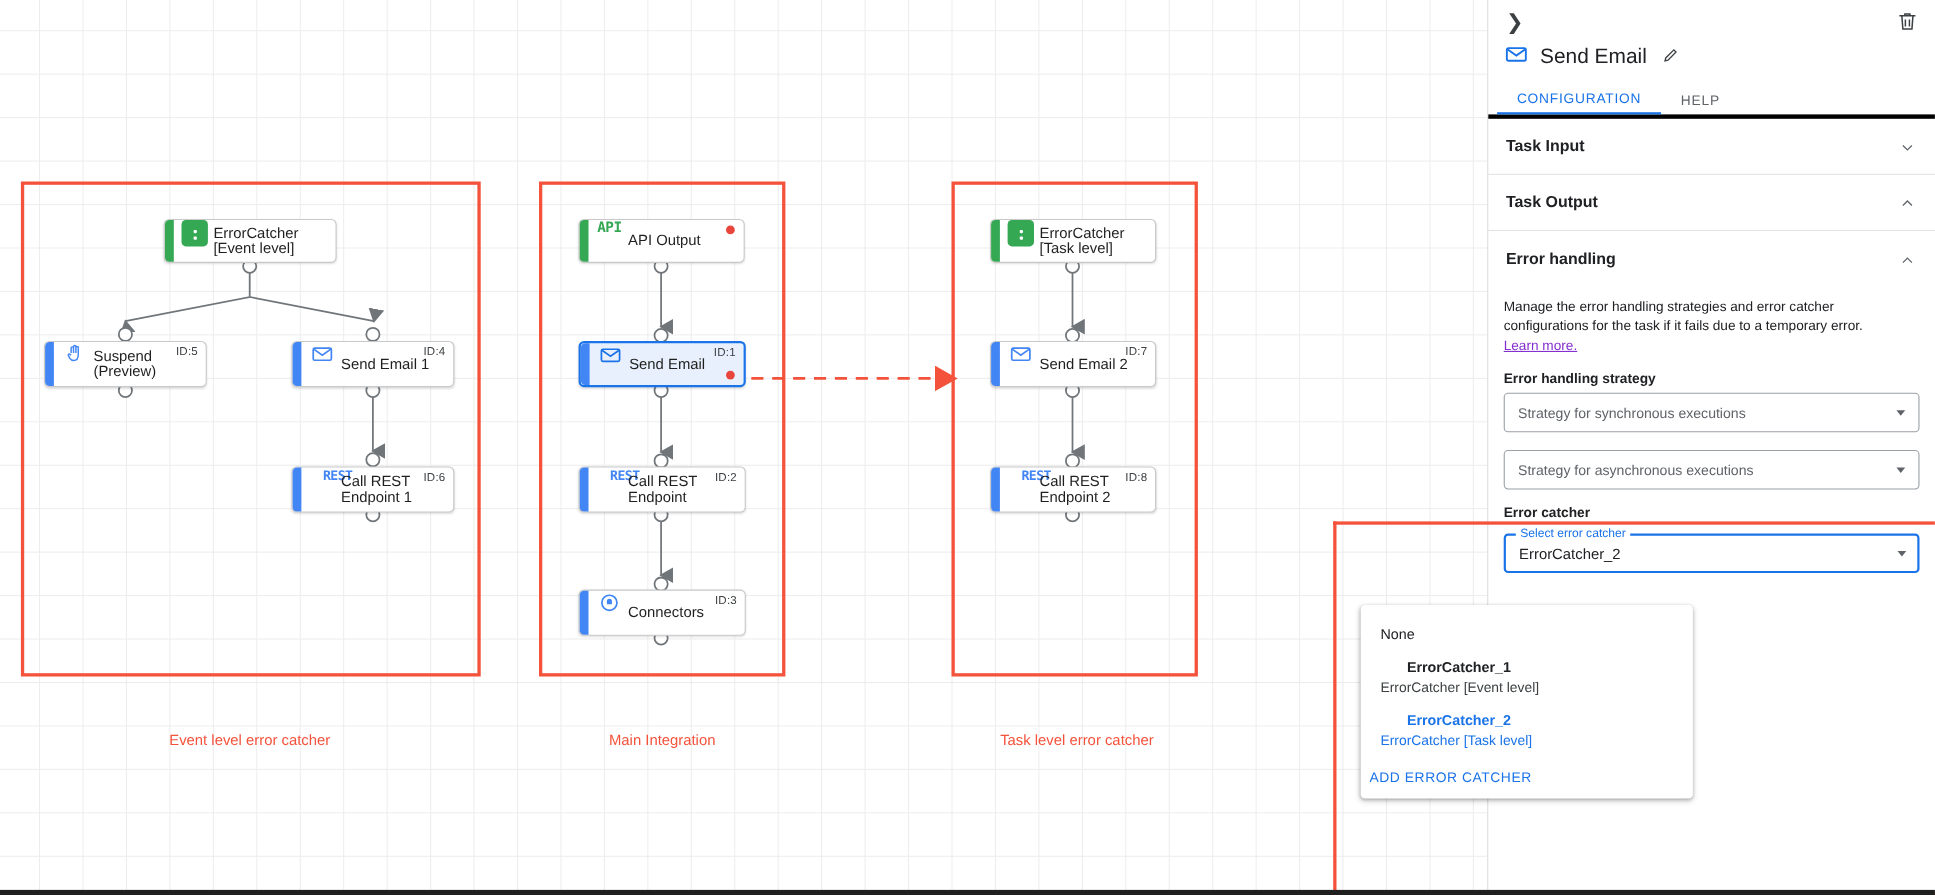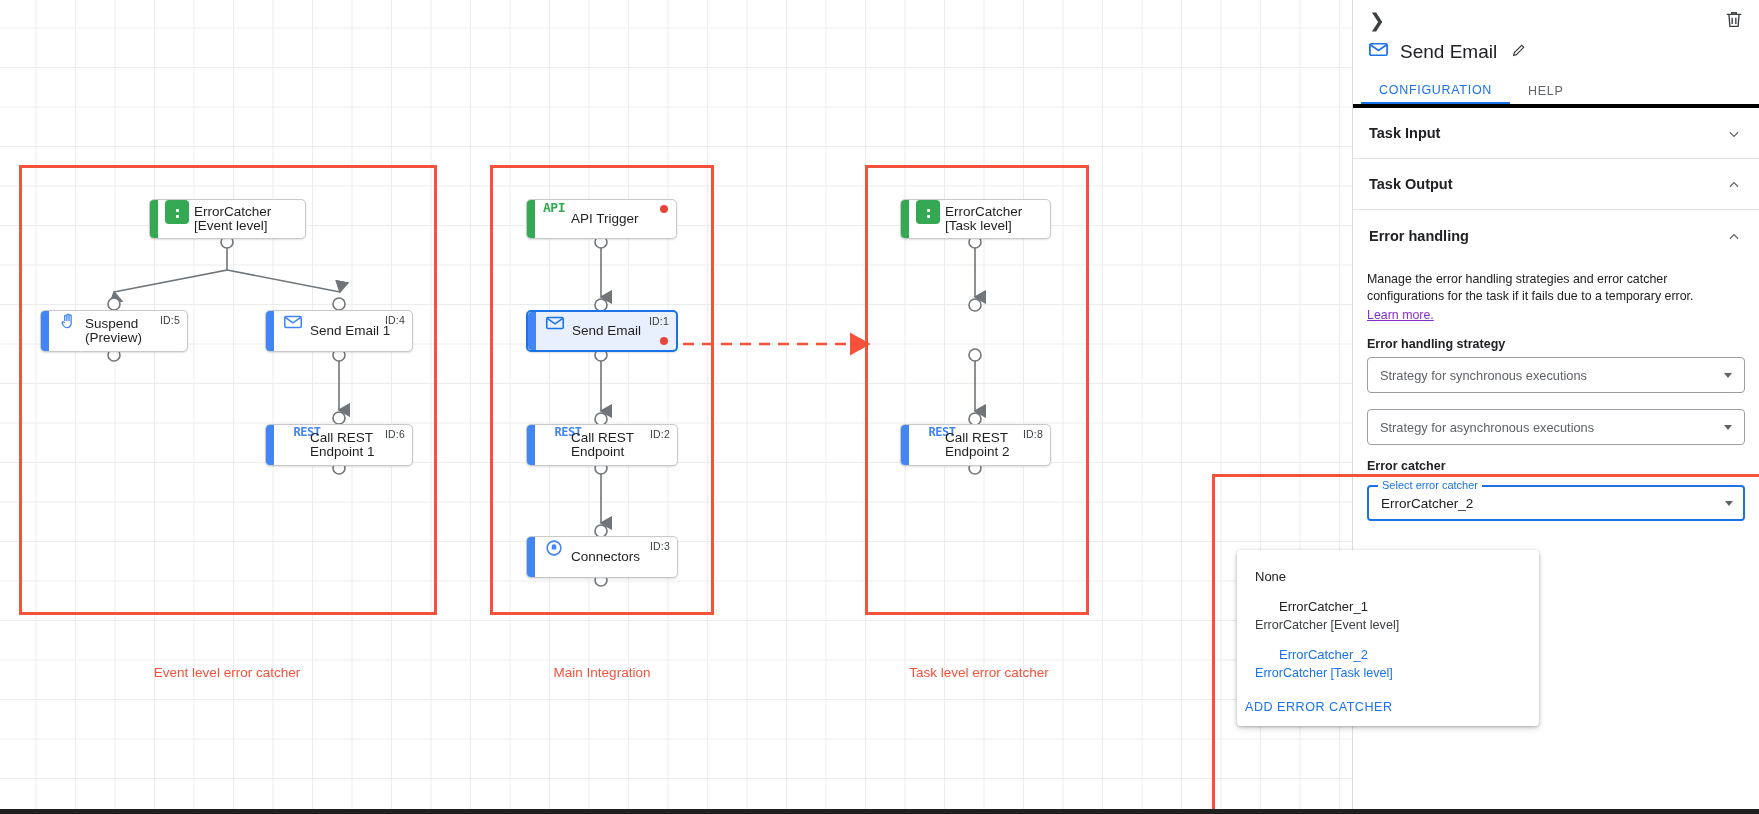--- a/index.html
+++ b/index.html
@@ -135,21 +135,21 @@
   .outlined-field .val { font-size:13.5px; color:#202124; }
 
   .dropdown {
     position:absolute; left:1237px; top:550px; width:302px;
     background:#fff; border-radius:4px;
     box-shadow:0 2px 6px rgba(0,0,0,.18), 0 1px 3px rgba(0,0,0,.22);
     padding:12px 0 10px 0;
   }
   .dd-item { padding:6px 18px; }
   .dd-item .t1 { font-size:13px; color:#202124; line-height:18px; }
-  .dd-item .t1.b { font-weight:normal;padding-left:24px; }
+  .dd-item .t1.b { font-weight:bold;padding-left:24px; }
   .dd-item .t2 { font-size:12.6px; color:#3c4043; line-height:18px; }
   .dd-item.sel .t1, .dd-item.sel .t2 { color:#1a73e8; }
   .dd-add { font-size:12.6px; font-weight:normal; letter-spacing:.5px; color:#1a73e8; padding:12px 18px 2px 8px; }
   .bottom-bar { position:absolute; left:0; bottom:0; width:100%; height:5px; background:#1f1f1f; }
 </style>
 </head>
 <body>
 
 <div id="canvas">
 
@@ -247,21 +247,21 @@
     <div class="ntext">Call REST
 Endpoint 1</div>
     <div class="idtag">ID:6</div>
   </div>
 
   <div class="node green" style="left:526px; top:199px; width:151px; height:40px;">
     <div class="bar"></div>
     <div class="glyph">
         <span class="api-txt">API</span>
       </div>
-    <div class="ntext">API Trigger</div>
+    <div class="ntext">API Output</div>
     <div class="reddot top"></div>
   </div>
 
   <div class="node selected" style="left:526px; top:310px; width:152px; height:42px;">
     <div class="bar" style="background:#4285f4;"></div>
     <div class="glyph">
       <svg width="22" height="22" viewBox="0 0 24 24" fill="none" stroke="#1a73e8" stroke-width="1.7">
         <rect x="3" y="6" width="18" height="12" rx="1.5"></rect>
           <path d="M3.5 7l8.5 6 8.5-6"></path>
       </svg>
@@ -297,20 +297,31 @@
     <div class="bar"></div>
     <div class="glyph">
         <div class="sq-green">
           <i></i>
         </div>
       </div>
     <div class="ntext">ErrorCatcher
 [Task level]</div>
   </div>
 
+  <div class="node blue" style="left:900px; top:310px; width:151px; height:42px;">
+    <div class="bar"></div>
+    <div class="glyph">
+      <svg width="22" height="22" viewBox="0 0 24 24" fill="none" stroke="#4285f4" stroke-width="1.7">
+        <rect x="3" y="6" width="18" height="12" rx="1.5"></rect>
+          <path d="M3.5 7l8.5 6 8.5-6"></path>
+      </svg>
+    </div>
+    <div class="ntext">Send Email 2</div>
+    <div class="idtag">ID:7</div>
+  </div>
 
   <div class="node blue" style="left:900px; top:424px; width:151px; height:42px;">
     <div class="bar"></div>
     <div class="glyph">
         <span class="rest-txt">REST</span>
       </div>
     <div class="ntext">Call REST
 Endpoint 2</div>
     <div class="idtag">ID:8</div>
   </div>

